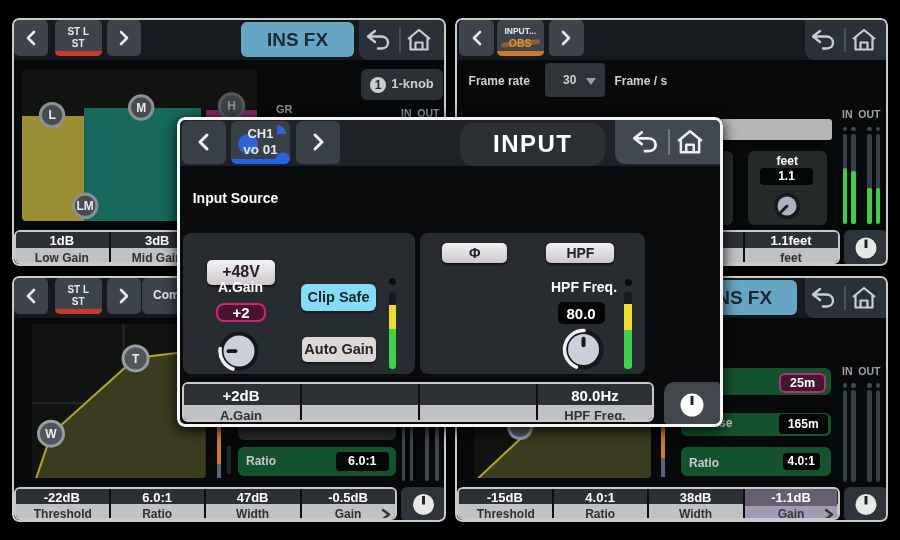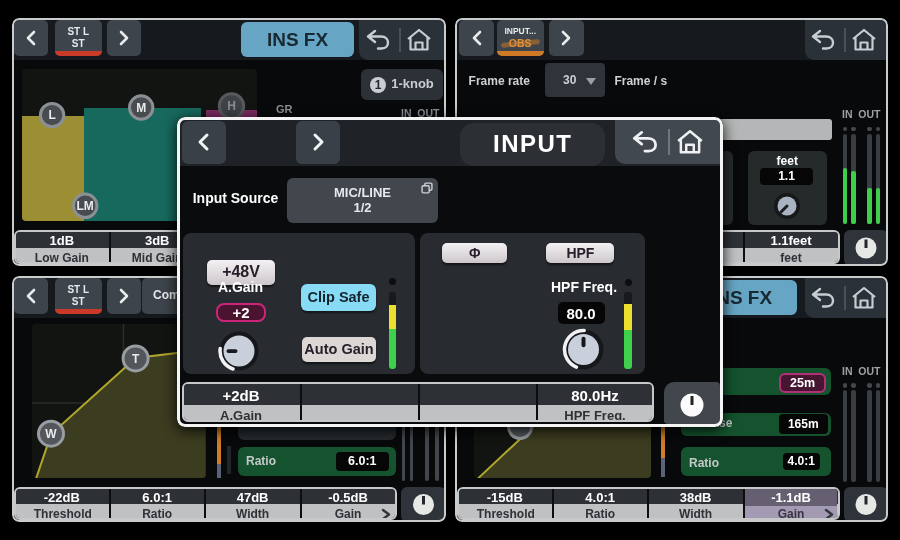--- a/index.html
+++ b/index.html
@@ -331,42 +331,47 @@
  <div class="bord"></div>
 </div>
 
 <div class="abs" id="popup" style="z-index:100;left:177px;top:117px;width:546px;height:310px;background:#0a0b0c;border-radius:8px;overflow:hidden;box-shadow:0 3px 14px rgba(0,0,0,.9)">
  <div class="abs" style="left:3px;top:3px;width:540px;height:45.5px;background:#1f2327"></div>
  <div class="btn" style="left:4.7px;top:3.7px;width:44.6px;height:43.6px;background:#3a4047;border-radius:6px">
   <svg width="15" height="20">
           <path d="M11 3 L4 10 L11 17" fill="none" stroke="#f0f2f4" stroke-width="3" stroke-linecap="round" stroke-linejoin="round"></path>
         </svg>
  </div>
+ <div class="btn" style="left:54px;top:3.7px;width:59px;height:43.6px;background:#3a4047;border-radius:6px;overflow:hidden">
+   <svg class="abs" style="left:0;top:0" width="59" height="44">
+          <circle cx="17" cy="23" r="10" fill="#2f63da"></circle>
+          <path d="M46 4 A9 9 0 0 1 55 13 L46 13 Z" fill="#2f63da"></path>
+          <circle cx="52" cy="39" r="7.5" fill="#2f63da"></circle>
+          <circle cx="38" cy="43" r="5" fill="#2f63da"></circle>
+        </svg>
+   <span style="position:relative;font-size:13px">CH1</span>
+        <span style="position:relative;font-size:13.5px">vo 01</span>
+   <div class="ul" style="background:#2563eb;height:5px"></div>
+ </div>
  <div class="btn" style="left:119px;top:3.7px;width:44px;height:43.6px;background:#3a4047;border-radius:6px">
   <svg width="15" height="20">
           <path d="M4 3 L11 10 L4 17" fill="none" stroke="#f0f2f4" stroke-width="3" stroke-linecap="round" stroke-linejoin="round"></path>
         </svg>
  </div>
  <div class="abs" style="left:283.4px;top:5.7px;width:144.7px;height:43px;background:#2c3035;border-radius:14px;display:flex;align-items:center;justify-content:center;color:#fff;font-weight:bold;font-size:24px;letter-spacing:1.5px">INPUT</div>
  <div class="abs" style="left:437.5px;top:3px;width:105.5px;height:44.2px;background:#42484f;border-radius:0 0 0 10px;display:flex;align-items:center;justify-content:center">
   <svg width="32" height="26" viewBox="0 0 30 24">
           <path d="M11 3 L4 8.5 L11 14 M4 8.5 H17 C22 8.5 24 12 24 14.8 C24 17.6 22 20.5 17.5 20.5 H14" fill="none" stroke="#eef0f2" stroke-width="2.6" stroke-linejoin="round" stroke-linecap="round"></path>
         </svg>
   <div style="width:2px;height:26px;background:#70767c;margin:0 6px"></div>
   <svg width="28" height="26" viewBox="0 0 26 24">
           <path d="M2 11 L13 2 L24 11 M4.5 9.5 V21.5 H21.5 V9.5 M9.5 21.5 V14.5 H16.5 V21.5" fill="none" stroke="#eef0f2" stroke-width="2.3" stroke-linejoin="round"></path>
         </svg>
  </div>
  <div class="wt" style="left:15.7px;top:72.5px;font-size:14px">Input Source</div>
- <div class="btn" style="left:110px;top:61.2px;width:151px;height:45px;background:#42474e;border-radius:6px;font-size:13px">MIC/LINE<br>1/2
-   <svg class="abs" style="right:5px;top:4px" width="12" height="12" viewBox="0 0 11 11">
-          <rect x="3.5" y="1" width="6.5" height="6.5" rx="1" fill="none" stroke="#cdd1d4" stroke-width="1.3"></rect>
-          <rect x="1" y="3.5" width="6.5" height="6.5" rx="1" fill="#42474e" stroke="#cdd1d4" stroke-width="1.3"></rect>
-        </svg>
- </div>
 
  <div class="abs" style="left:6px;top:115.8px;width:232px;height:140.9px;background:#282c31;border-radius:8px">
   <div class="lbtn" style="left:24.4px;top:27px;width:67.3px;height:25px;font-size:16px">+48V</div>
   <div class="wt" style="left:57.5px;top:46px;font-size:14px;transform:translateX(-50%)">A.Gain</div>
   <div class="abs" style="left:33.3px;top:70.3px;width:49.5px;height:19.4px;background:#4a1430;border:2.5px solid #cb2579;border-radius:8px;color:#fff;font-weight:bold;font-size:15px;display:flex;align-items:center;justify-content:center">+2</div>
   <svg class="abs" style="left:34.5px;top:97px" width="42" height="42">
     <circle cx="21" cy="21" r="19.5" fill="#15171a"></circle>
     <circle cx="21" cy="21" r="15.5" fill="#c9d0dc"></circle>
     <path d="M 2.2 18.4 A 19 19 0 0 0 15 39" fill="none" stroke="#f2f2f4" stroke-width="3.5" stroke-linecap="round"></path>
     <rect x="8.5" y="19.2" width="11" height="3.8" rx="1.9" fill="#17191c"></rect>

